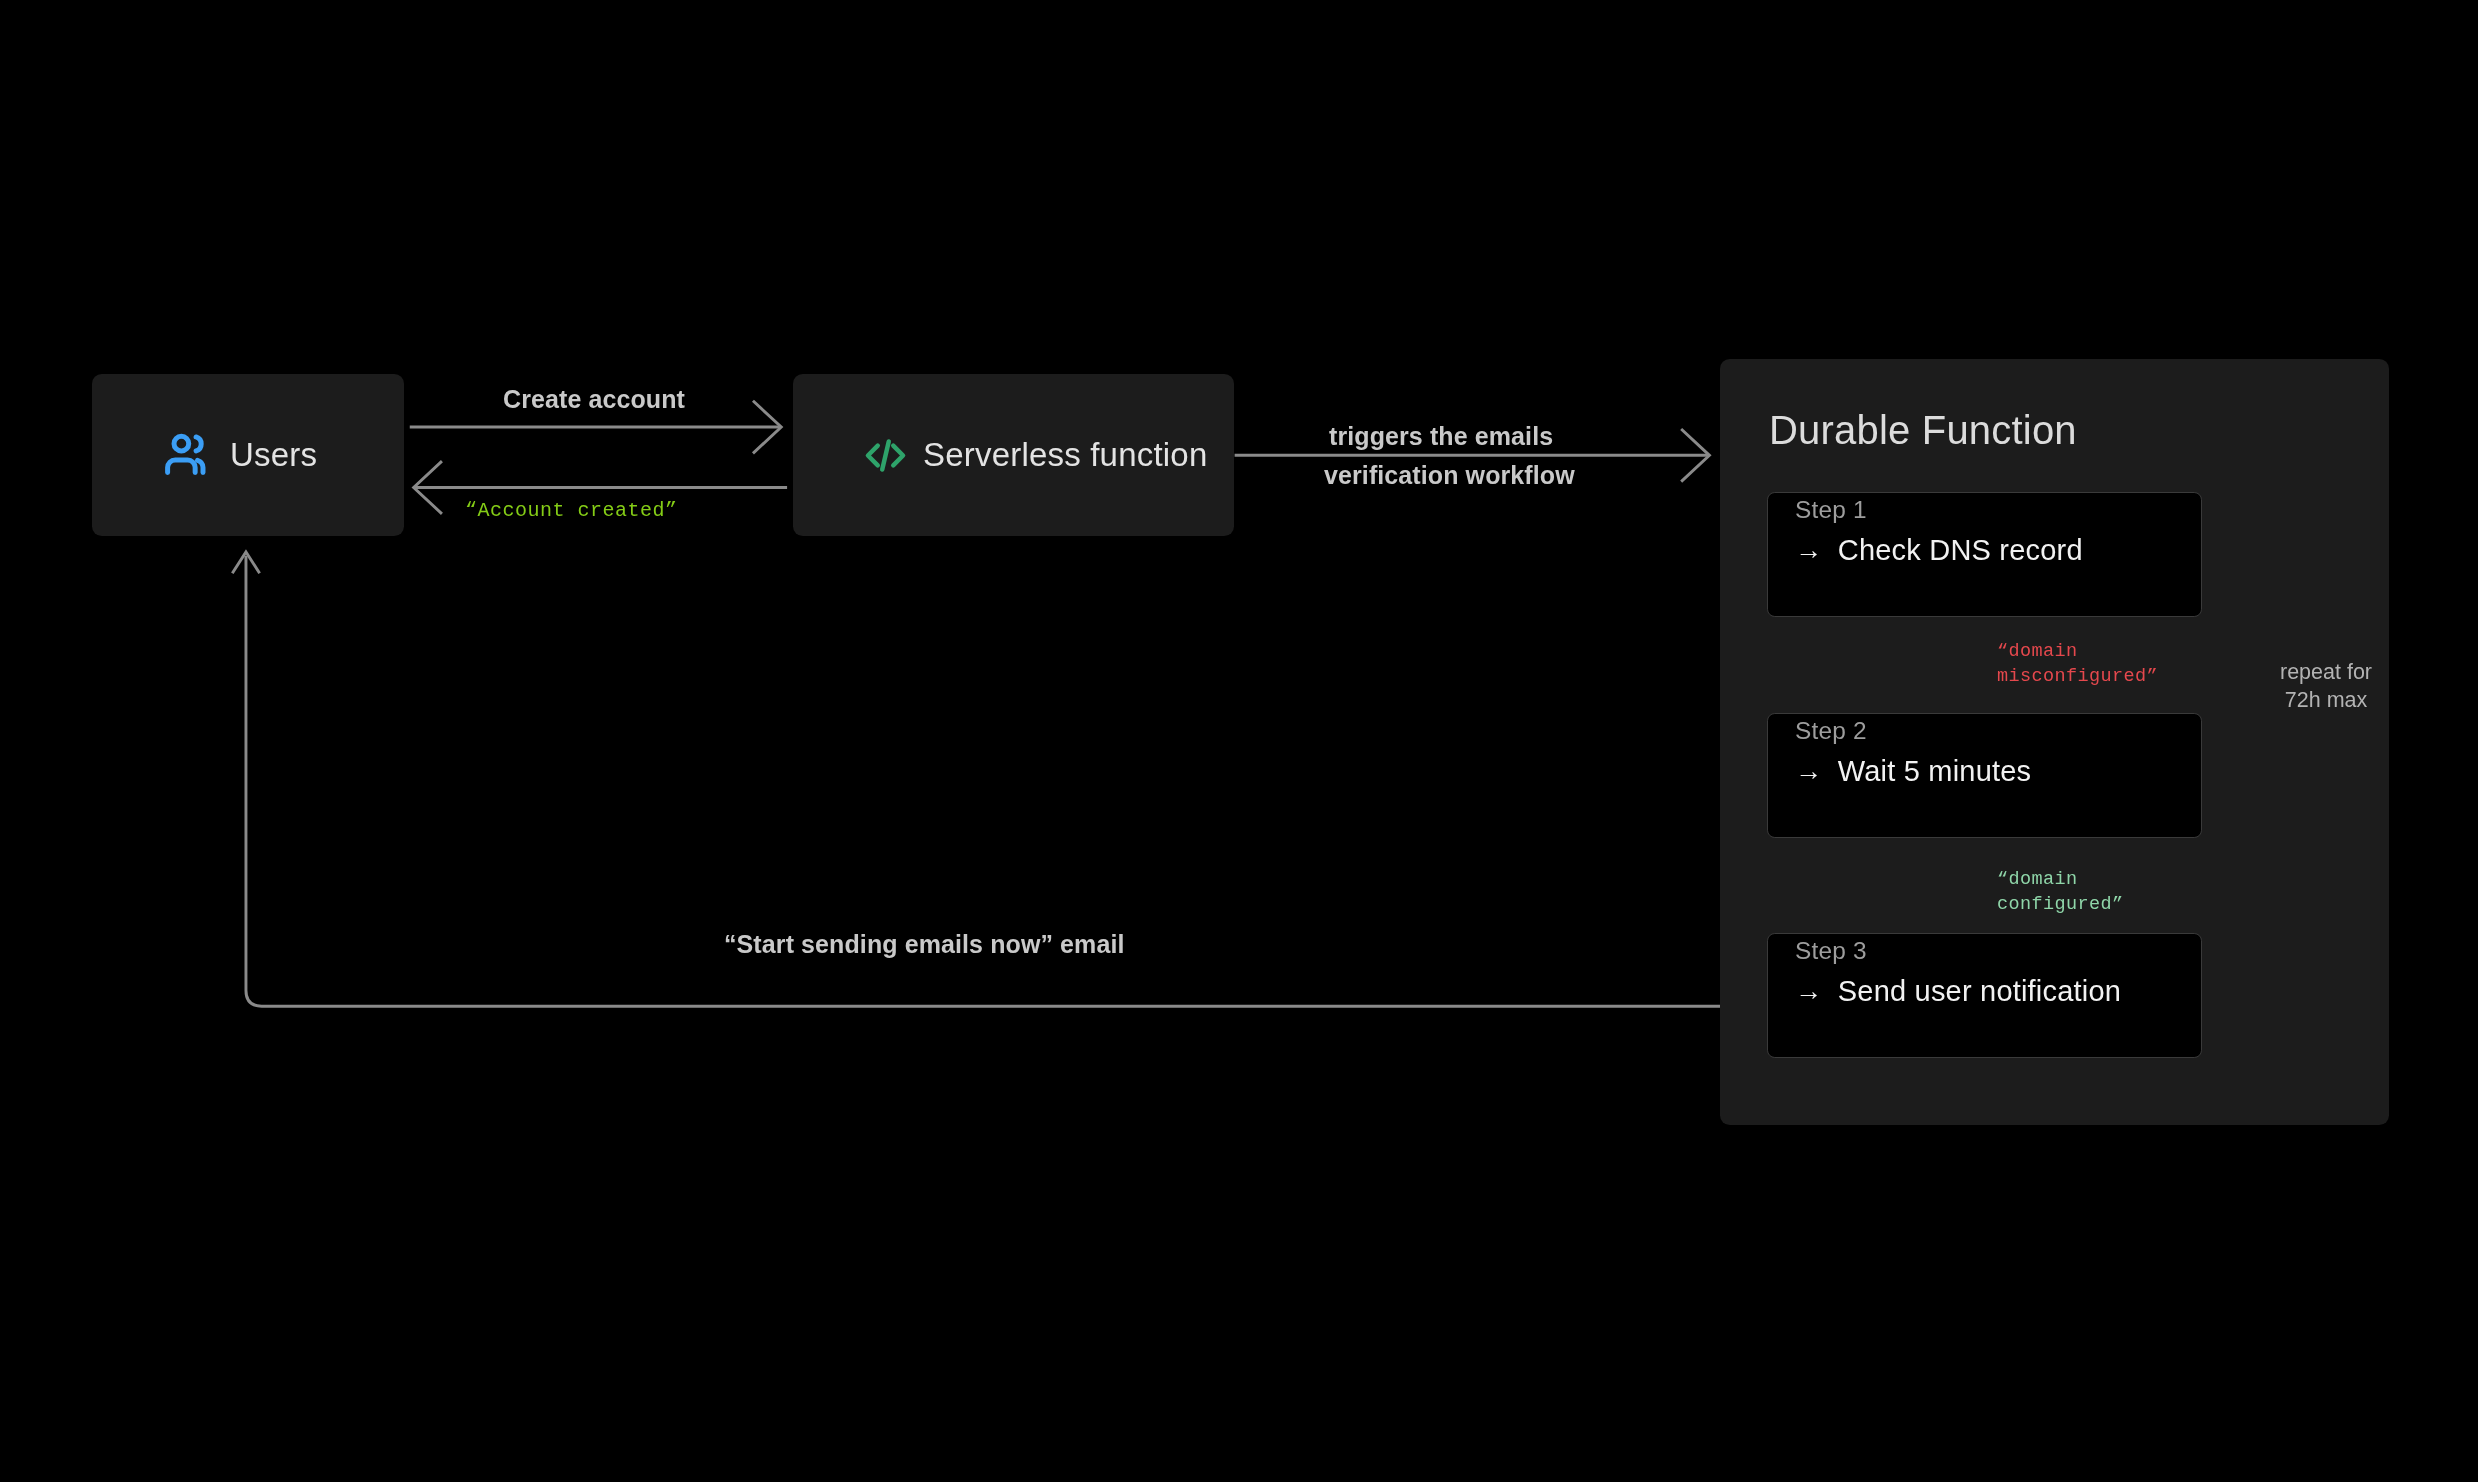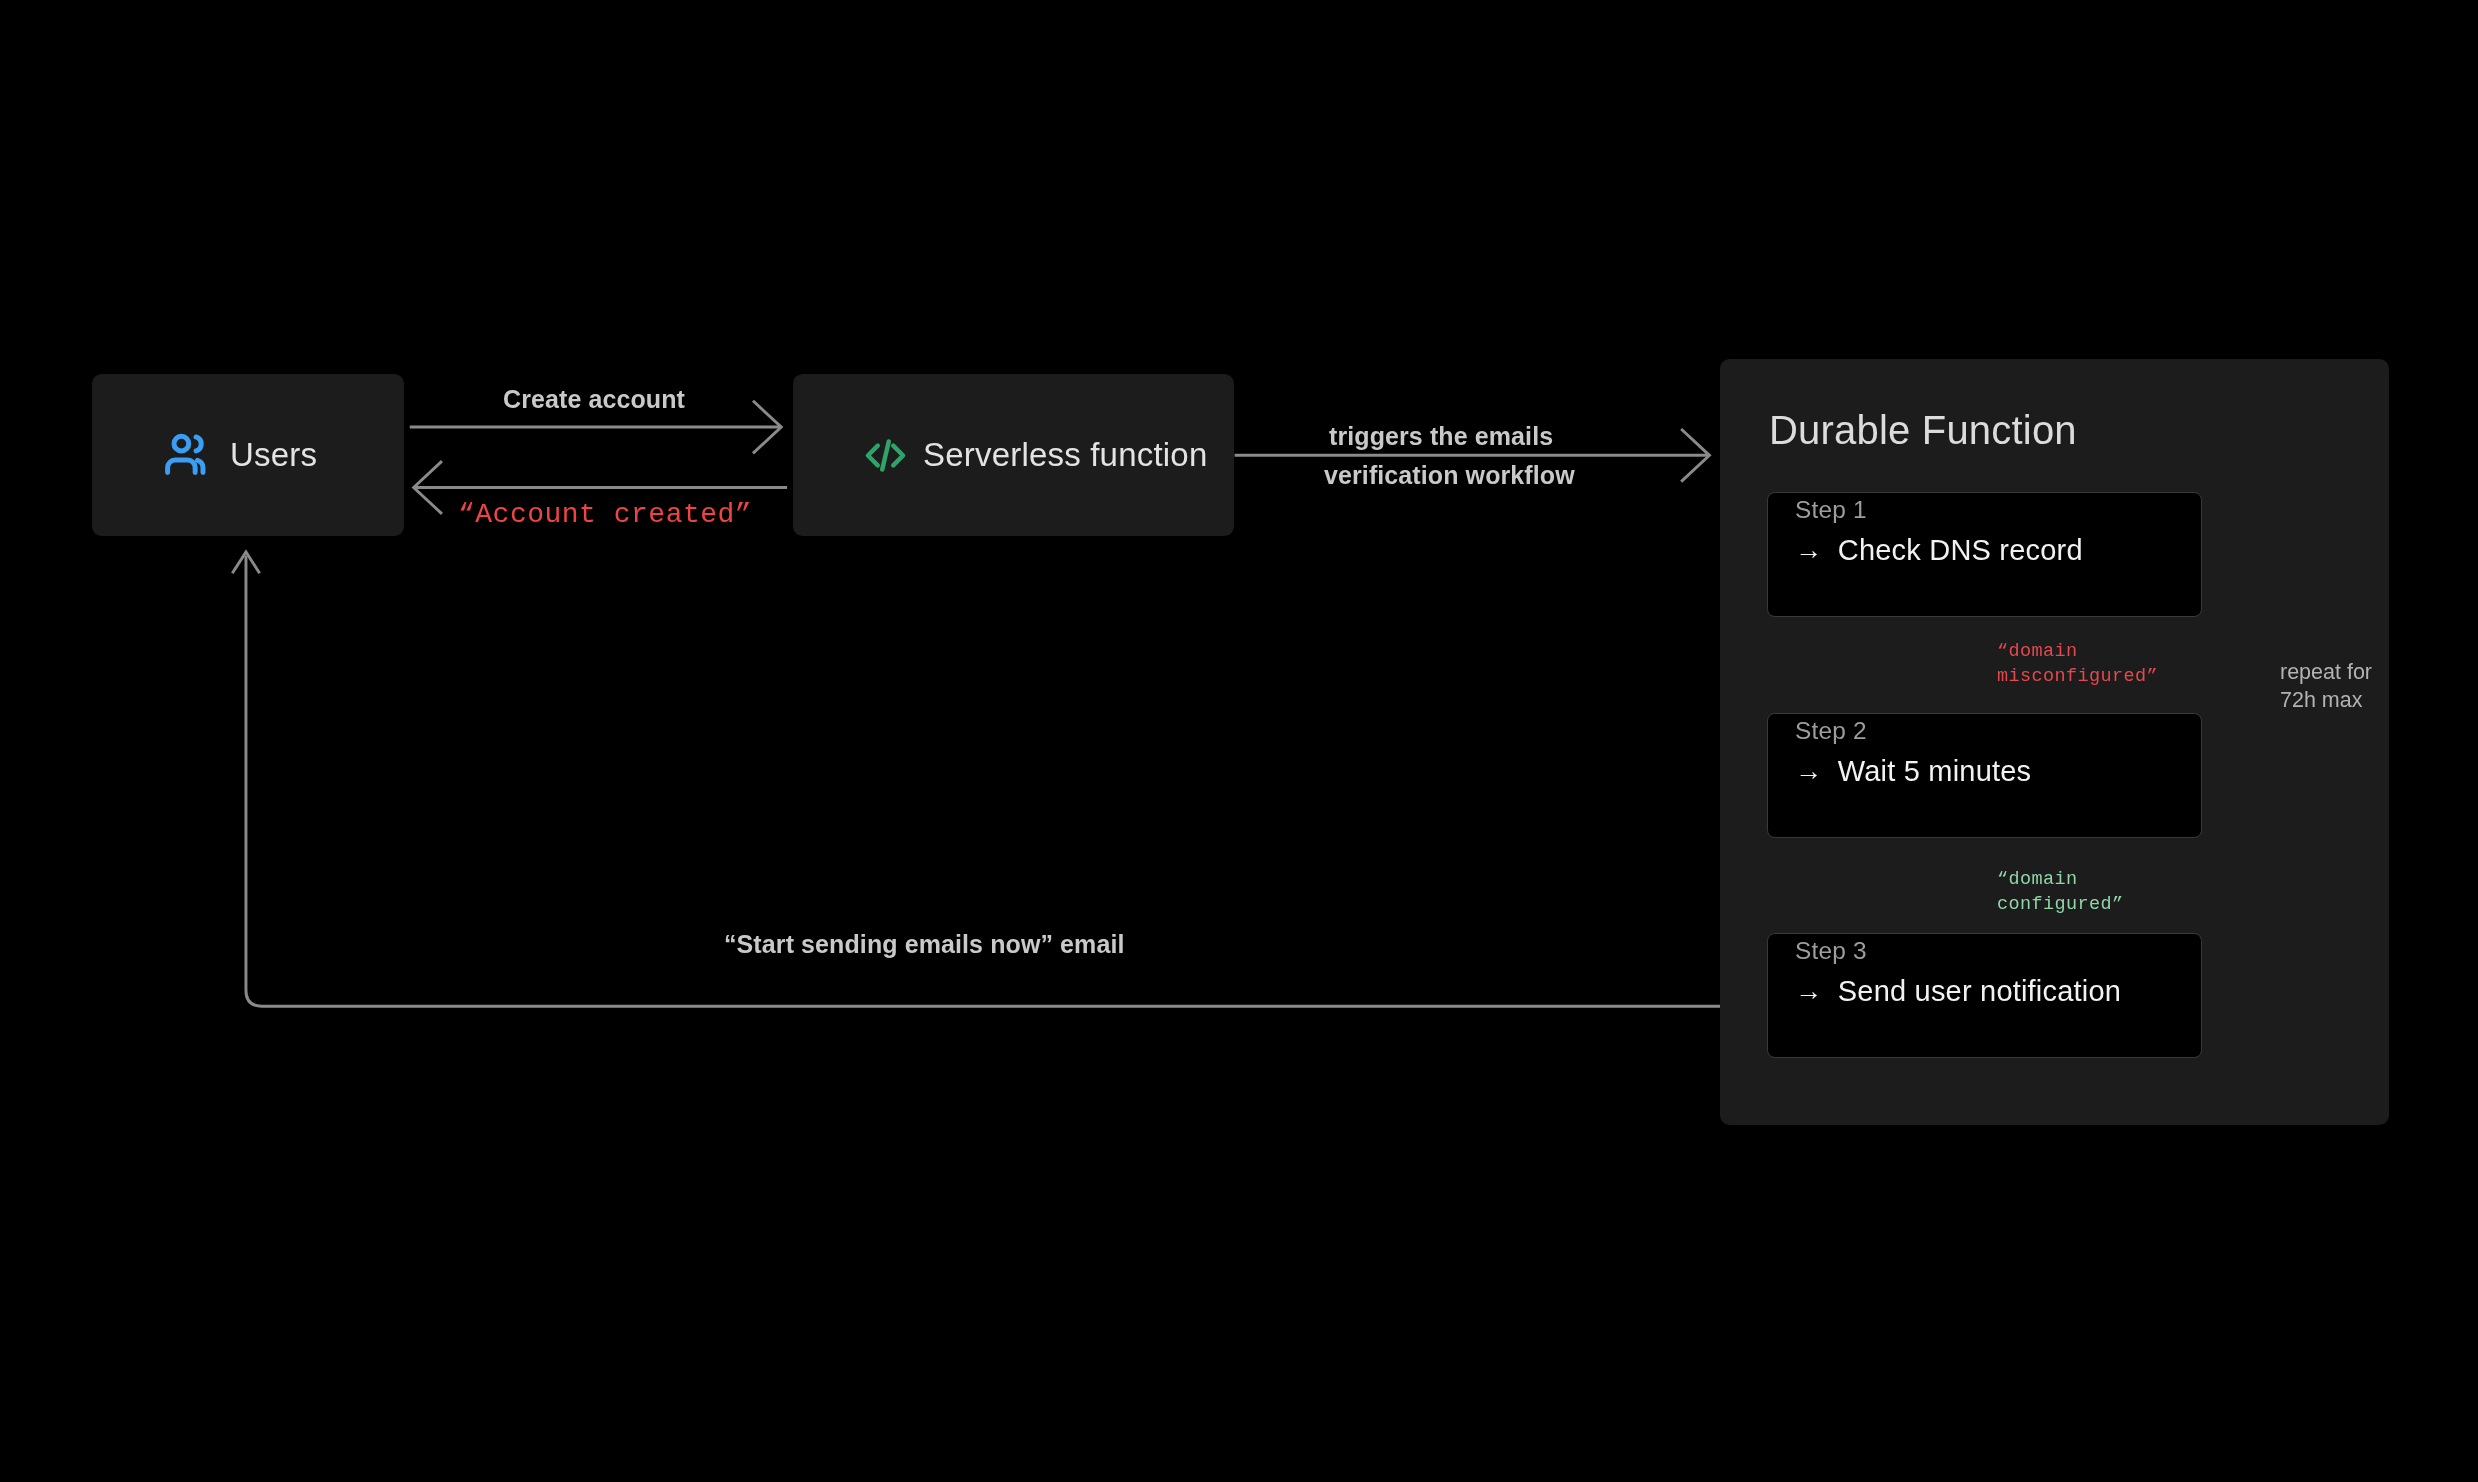--- a/index.html
+++ b/index.html
@@ -140,23 +140,24 @@
   }
   .lbl-sans-reg {
     font-family: "Liberation Sans", sans-serif;
     color: #b3b3b3;
     font-size: 21.5px;
     font-weight: 400;
     line-height: 1.3;
   }
   .lbl-mono {
     font-family: "Liberation Mono", "DejaVu Sans Mono", monospace;
-    color: #ef4444;
-    font-size: 28px;
+    color: #84cc16;
+    font-size: 20px;
     letter-spacing: 0.5px;
+    margin-left: 7px;
   }
   .lbl-mono-red {
     font-family: "Liberation Mono", "DejaVu Sans Mono", monospace;
     color: #e5484d;
     font-size: 18.5px;
     line-height: 1.35;
     letter-spacing: 0.4px;
   }
   .lbl-mono-green {
     font-family: "Liberation Mono", "DejaVu Sans Mono", monospace;
@@ -166,21 +167,21 @@
     letter-spacing: 0.4px;
   }
 
   #label-create-account { left: 503px; top: 385px; }
   #label-account-created { left: 458px; top: 499px; }
   #label-trigger-1 { left: 1329px; top: 422px; }
   #label-trigger-2 { left: 1324px; top: 461px; }
   #label-start-sending { left: 724px; top: 930px; }
   #label-misconfigured { left: 1997px; top: 640px; }
   #label-configured { left: 1997px; top: 868px; }
-  #label-repeat { left: 2280px; top: 659px; }
+  #label-repeat { left: 2280px; top: 659px; text-align: center; }
 </style>
 </head>
 <body>
 
 <div id="stage">
 
   <svg id="connectors" viewBox="0 0 2541 1520" width="2478" height="1482">
     <g fill="none" stroke="#8a8a8a" stroke-width="3" stroke-linecap="butt" stroke-linejoin="miter">
 
       <g>

